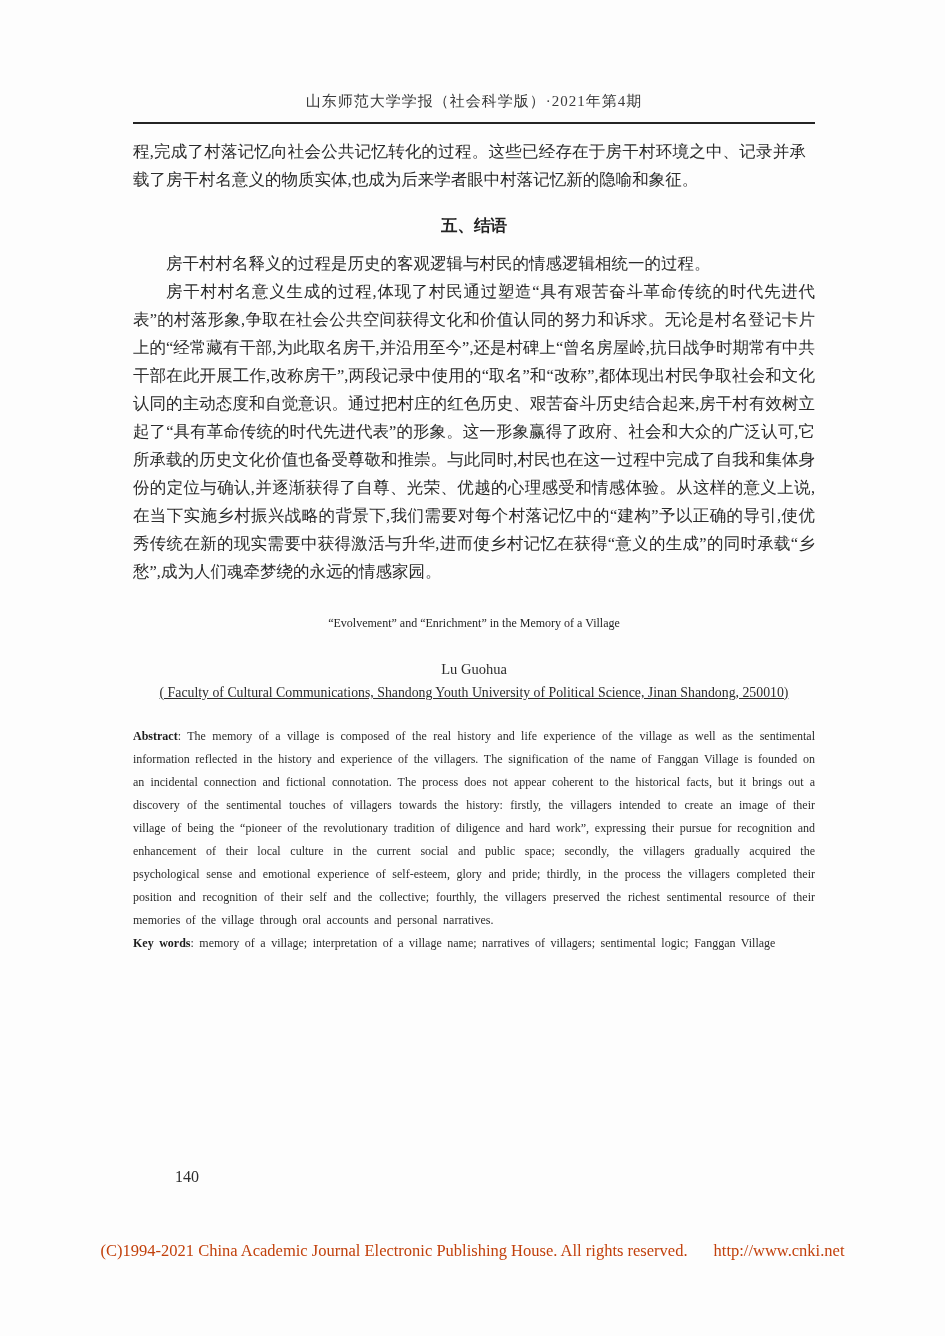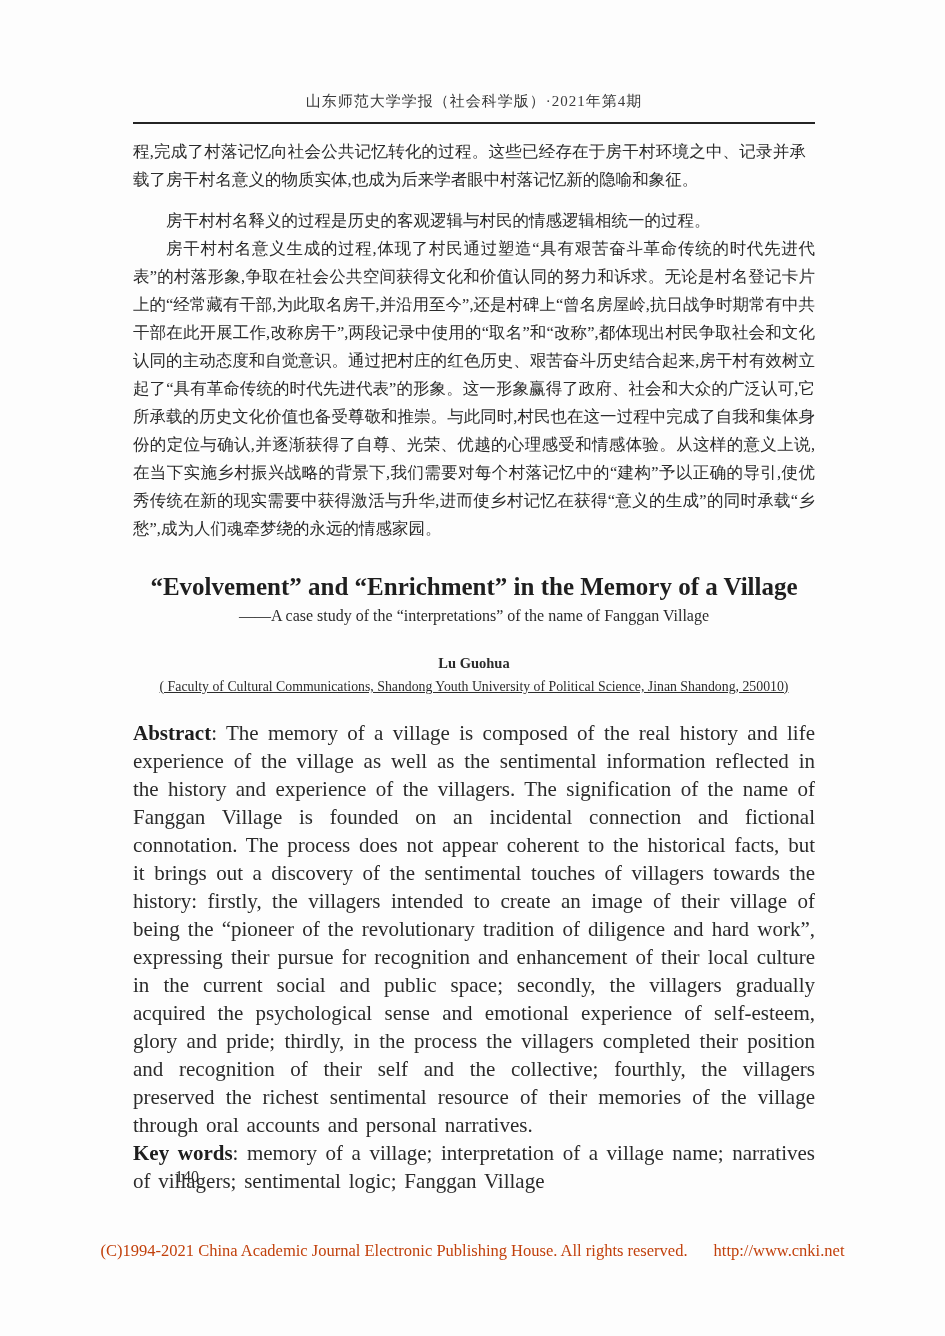--- a/index.html
+++ b/index.html
@@ -39,48 +39,47 @@
     font-size:16.5px;
     font-weight:bold;
     color:#222;
   }
   .indent-para { margin:13px 0 0 0; text-indent:2em; }
   .indent-para + .indent-para { margin-top:0; }
 
   .en-title {
     margin:30px 0 0 0;
     text-align:center;
-    font-size:25px;
-    font-weight:bold;
+    font-size:12px;
+    font-weight:normal;
     color:#1f1f1f;
   }
   .en-subtitle {
     margin:6px 0 0 0;
     text-align:center;
     font-size:16px;
     color:#2b2b2b;
   }
   .author {
     margin:30px 0 0 0;
     text-align:center;
     font-size:14.5px;
     color:#2b2b2b;
-    font-weight:bold;
   }
   .affiliation {
     margin:7px 0 0 0;
     text-align:center;
     font-size:13.8px;
     color:#2b2b2b;
     white-space:nowrap;
     text-decoration:underline;
   }
   .en-body {
-    font-size:21px;
-    line-height:28px;
+    font-size:12px;
+    line-height:23px;
     text-align:justify;
     word-spacing:2.5px;
     color:#2b2b2b;
   }
   .abstract { margin:24px 0 0 0; }
   .keywords { margin:0; }
   .en-body b { color:#1d1d1d; }
 
   .editor-line {
     margin:20px 25px 0 0;
@@ -112,28 +111,28 @@
 
 <div class="page">
   <div class="col">
 
     <div class="journal-header">山东师范大学学报（社会科学版）·2021年第4期</div>
 
     <div class="rule"></div>
 
     <p class="cn lead-para">程,完成了村落记忆向社会公共记忆转化的过程。这些已经存在于房干村环境之中、记录并承载了房干村名意义的物质实体,也成为后来学者眼中村落记忆新的隐喻和象征。</p>
 
+    <h2 class="section-heading">五、结语</h2>
 
     <p class="cn indent-para">房干村村名释义的过程是历史的客观逻辑与村民的情感逻辑相统一的过程。</p>
 
     <p class="cn indent-para">房干村村名意义生成的过程,体现了村民通过塑造“具有艰苦奋斗革命传统的时代先进代表”的村落形象,争取在社会公共空间获得文化和价值认同的努力和诉求。无论是村名登记卡片上的“经常藏有干部,为此取名房干,并沿用至今”,还是村碑上“曾名房屋岭,抗日战争时期常有中共干部在此开展工作,改称房干”,两段记录中使用的“取名”和“改称”,都体现出村民争取社会和文化认同的主动态度和自觉意识。通过把村庄的红色历史、艰苦奋斗历史结合起来,房干村有效树立起了“具有革命传统的时代先进代表”的形象。这一形象赢得了政府、社会和大众的广泛认可,它所承载的历史文化价值也备受尊敬和推崇。与此同时,村民也在这一过程中完成了自我和集体身份的定位与确认,并逐渐获得了自尊、光荣、优越的心理感受和情感体验。从这样的意义上说,在当下实施乡村振兴战略的背景下,我们需要对每个村落记忆中的“建构”予以正确的导引,使优秀传统在新的现实需要中获得激活与升华,进而使乡村记忆在获得“意义的生成”的同时承载“乡愁”,成为人们魂牵梦绕的永远的情感家园。</p>
 
     <h1 class="en-title">“Evolvement” and “Enrichment” in the Memory of a Village</h1>
 
-    <div class="en-subtitle">——A case study of the “interpretations” of the name of Fanggan Village</div>
 
     <div class="author">Lu Guohua</div>
 
     <div class="affiliation">( Faculty of Cultural Communications, Shandong Youth University of Political Science, Jinan Shandong, 250010)</div>
 
     <p class="en-body abstract"><b>Abstract</b><span>: The memory of a village is composed of the real history and life experience of the village as well as the sentimental information reflected in the history and experience of the villagers. The signification of the name of Fanggan Village is founded on an incidental connection and fictional connotation. The process does not appear coherent to the historical facts, but it brings out a discovery of the sentimental touches of villagers towards the history: firstly, the villagers intended to create an image of their village of being the “pioneer of the revolutionary tradition of diligence and hard work”, expressing their pursue for recognition and enhancement of their local culture in the current social and public space; secondly, the villagers gradually acquired the psychological sense and emotional experience of self-esteem, glory and pride; thirdly, in the process the villagers completed their position and recognition of their self and the collective; fourthly, the villagers preserved the richest sentimental resource of their memories of the village through oral accounts and personal narratives.</span></p>
 
     <p class="en-body keywords"><b>Key words</b><span>: memory of a village; interpretation of a village name; narratives of villagers; sentimental logic; Fanggan Village</span></p>
 
 

